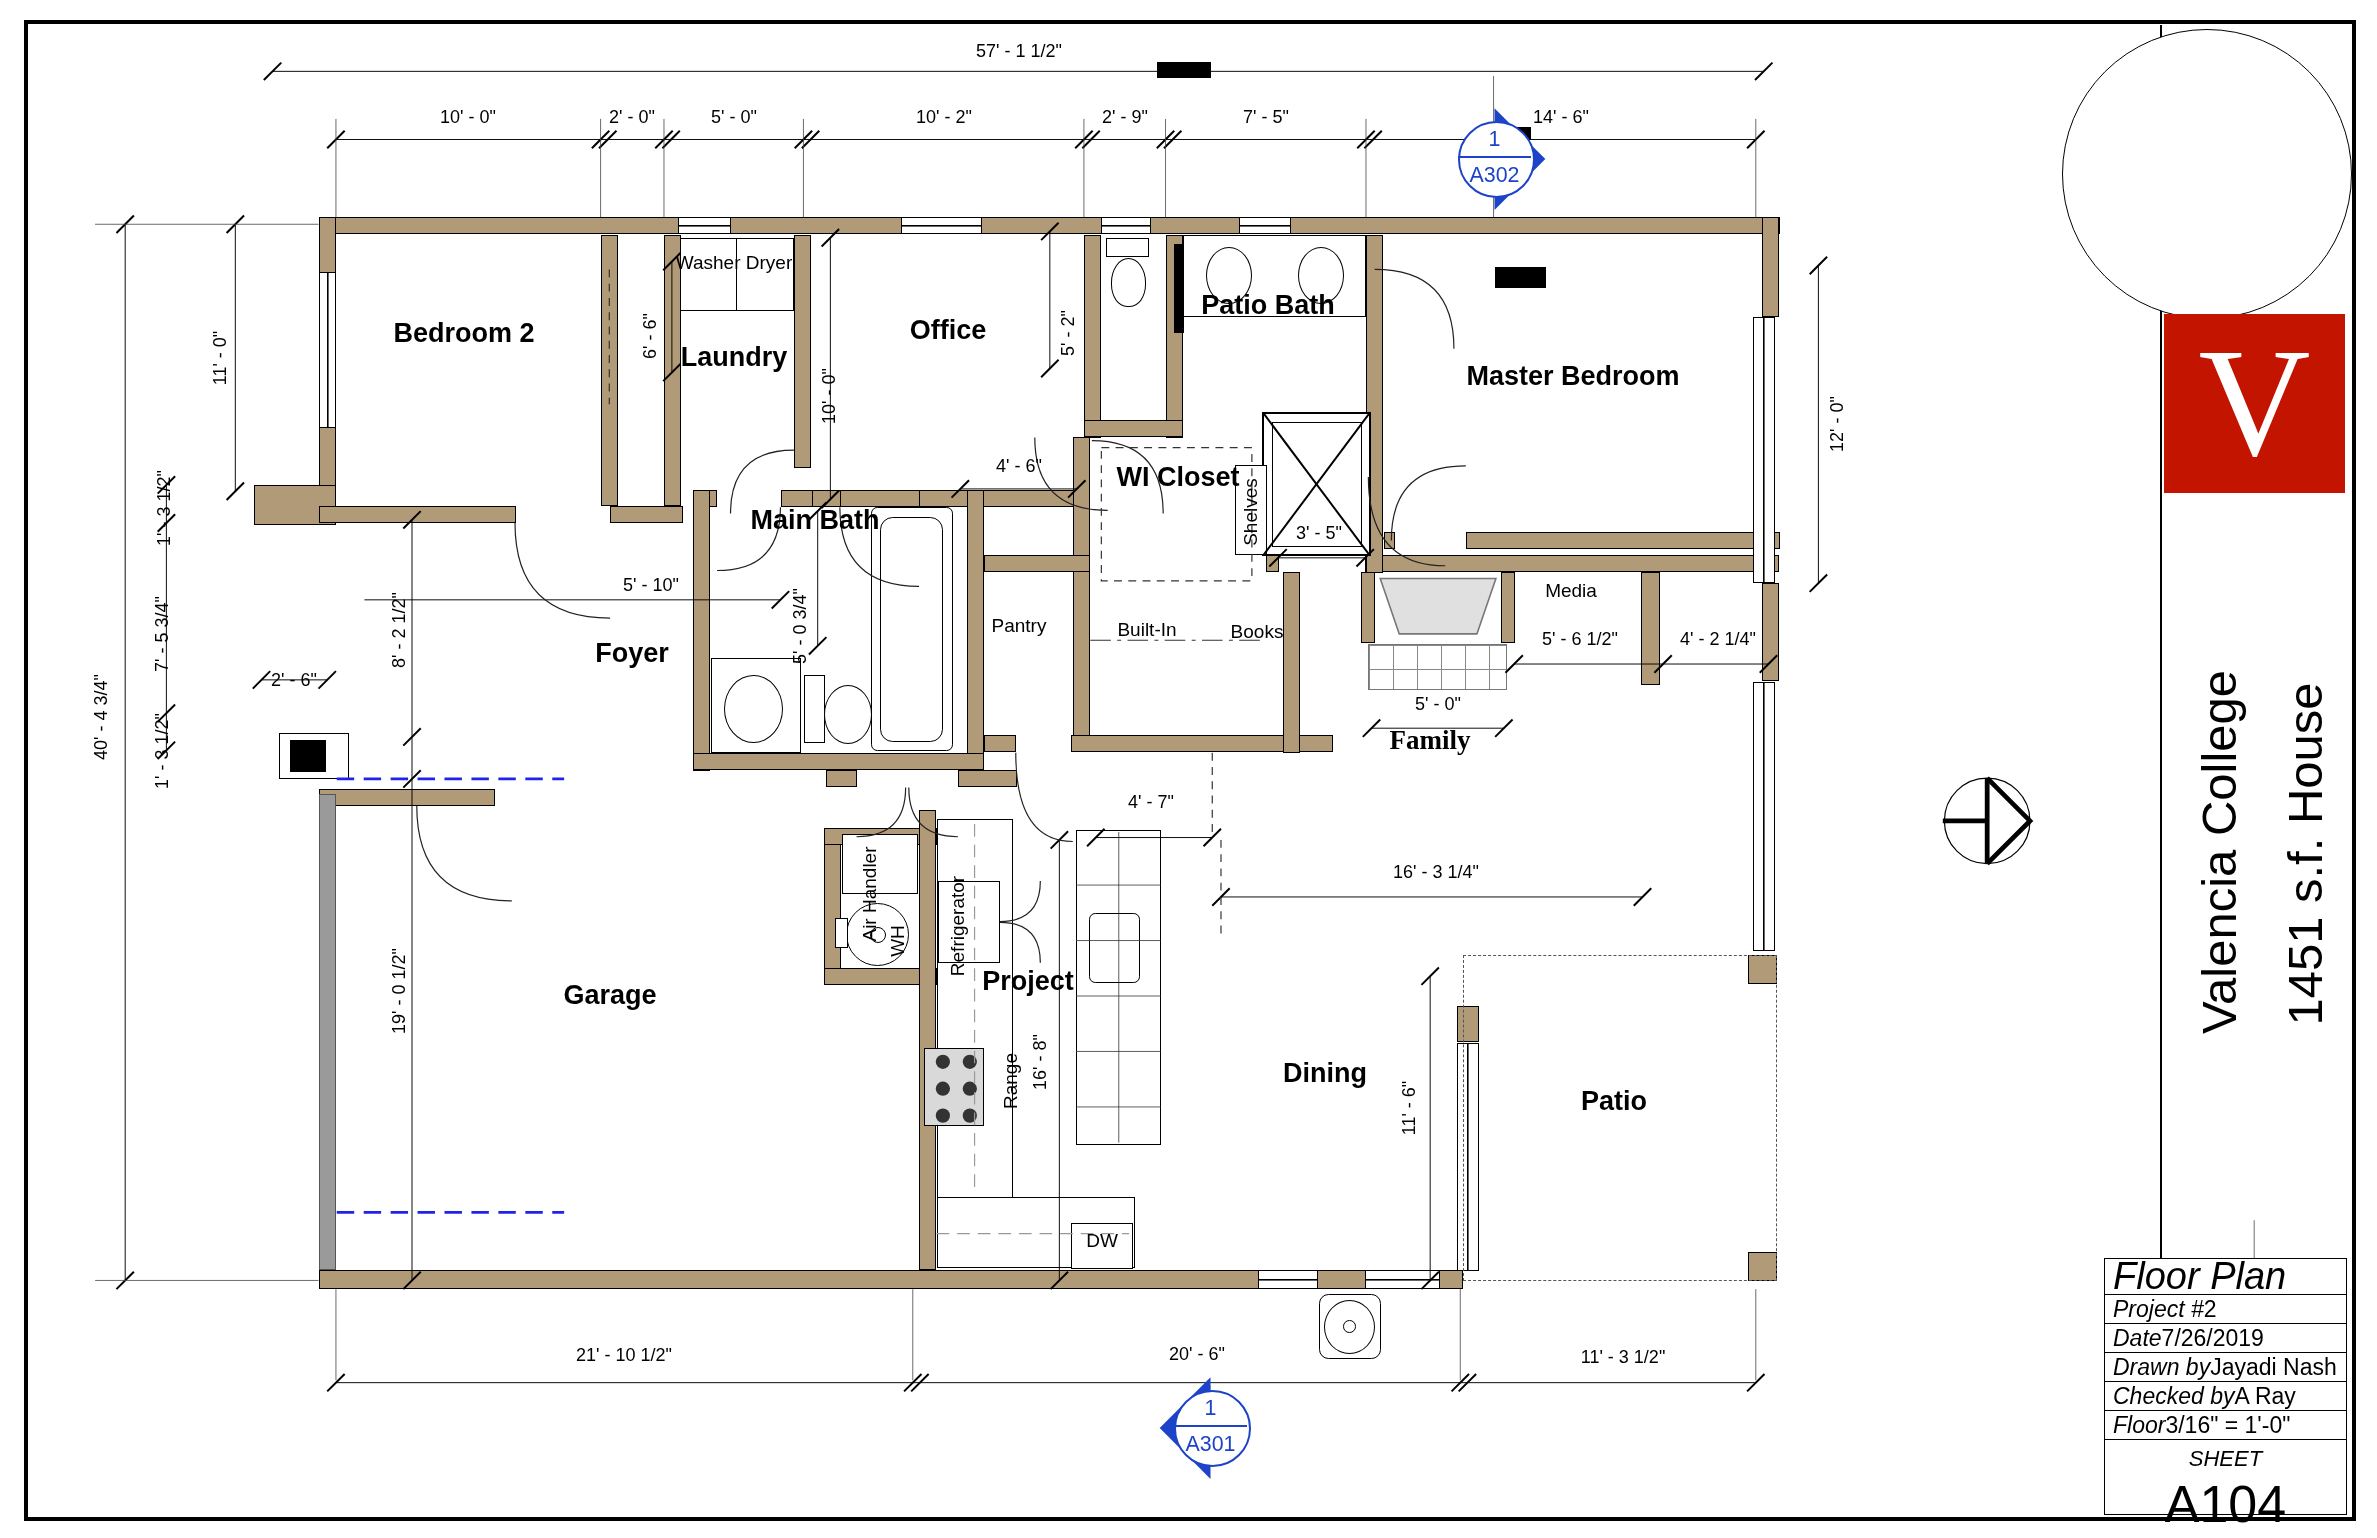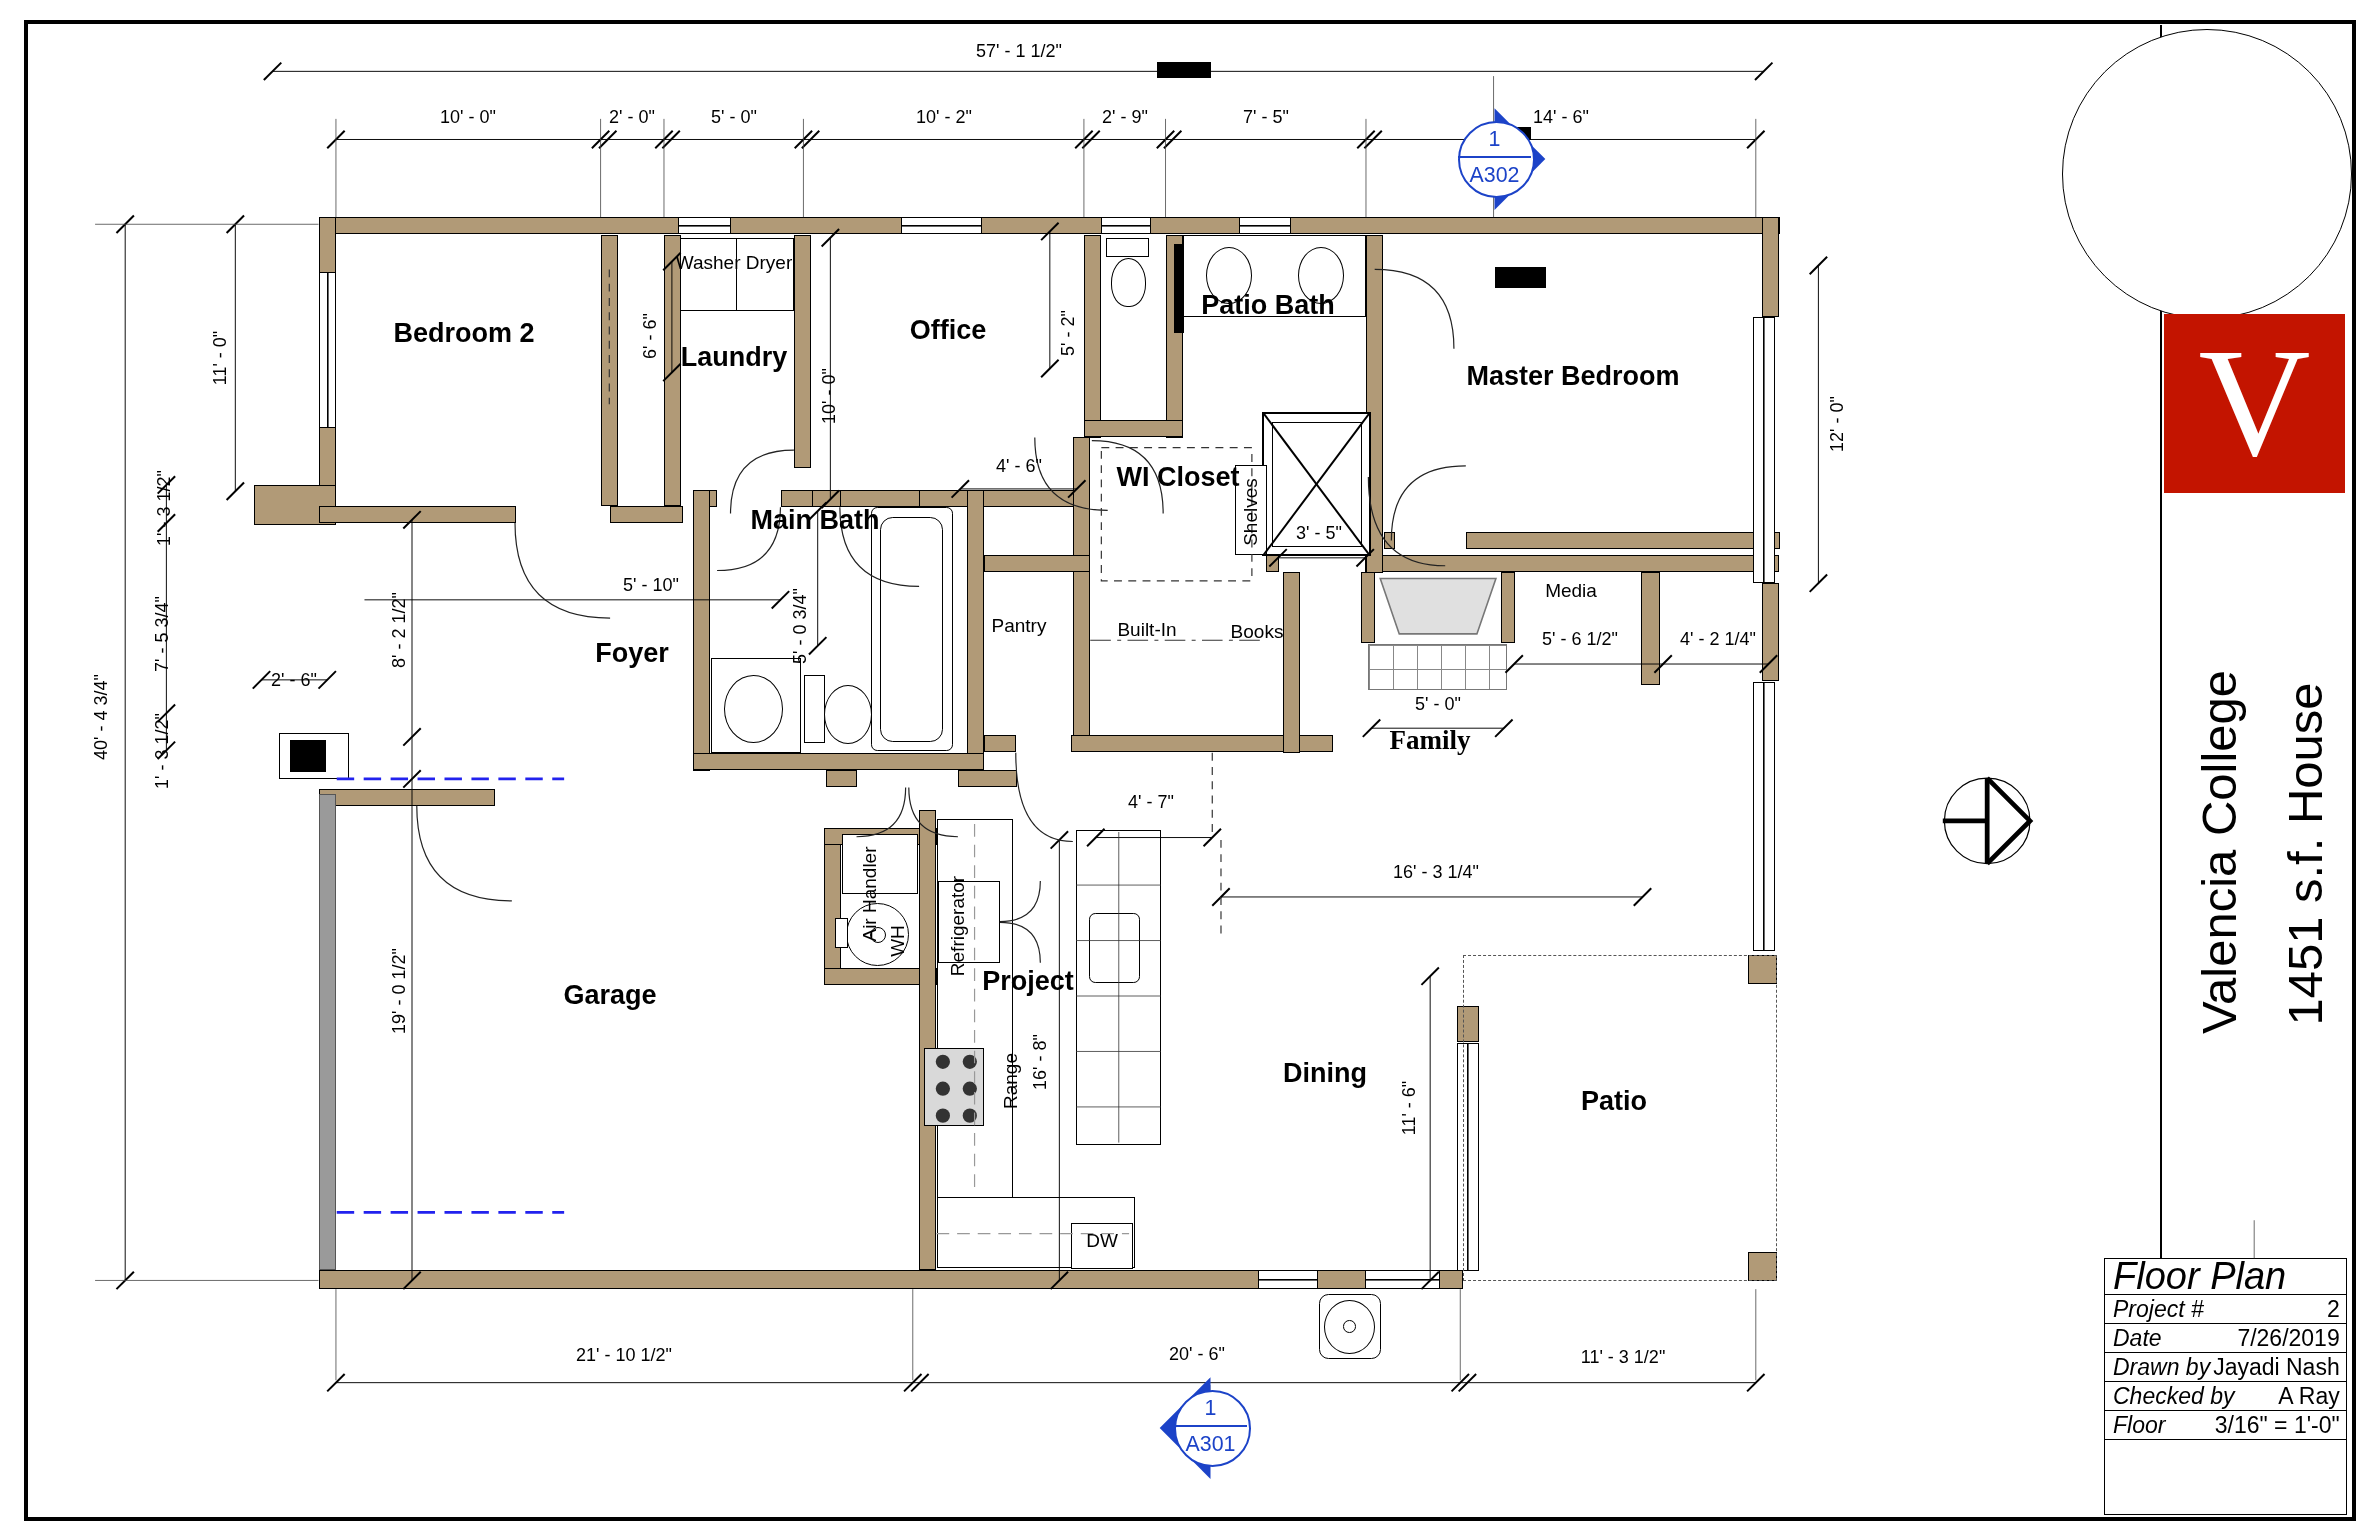--- a/index.html
+++ b/index.html
@@ -27,21 +27,21 @@
   .smarker .mline{position:absolute;left:-36px;top:-0.8px;width:73px;height:1.6px;background:#1c43c8;}
   .smarker .mnum,.smarker .msheet{position:absolute;left:-36px;width:73px;text-align:center;color:#1c43c8;font-size:21.4px;}
   .smarker .mnum{top:-30px;} .smarker .msheet{top:6.3px;}
   #sidebar-divider{position:absolute;left:2160px;top:24.6px;width:2.4px;height:1488px;background:#000;}
   #logo-circle{position:absolute;left:2062px;top:28.5px;width:288px;height:288px;border:1.6px solid #000;border-radius:50%;background:#fff;z-index:5;}
   #logo-square{position:absolute;left:2164px;top:314px;width:181px;height:179px;z-index:6;display:flex;align-items:center;justify-content:center;}
   #logo-square span{color:#fff;font-family:"Liberation Serif",serif;font-size:155px;line-height:1;}
   .vtext{position:absolute;transform:translate(-50%,-50%) rotate(-90deg);white-space:nowrap;font-size:49px;color:#000;z-index:6;}
   #titleblock{position:absolute;left:2104px;top:1258px;width:243px;height:257px;border:1.6px solid #000;background:#fff;z-index:6;box-sizing:border-box;font-size:23px;}
   #titleblock .tb-title{height:35px;border-bottom:1.6px solid #000;display:flex;align-items:center;padding-left:8px;font-size:38px;font-style:italic;}
-  .tb-row{height:28px;border-bottom:1.6px solid #000;display:flex;align-items:center;padding:0 6.3px 0 8px;justify-content:space-between;}
+  .tb-row{height:28px;border-bottom:1.6px solid #000;display:flex;align-items:center;padding:0 6.3px 0 8px;justify-content:flex-start;}
   .tb-row .tl{font-style:italic;}
   .tb-sheet{text-align:center;}
   .tb-sheet .sl{font-style:italic;font-size:22px;display:block;margin-top:6.3px;}
   .tb-sheet .sn{font-size:52px;display:block;margin-top:1.6px;}
 </style>
 </head>
 <body>
 
 <div id="page">
   <div id="sheet-border"></div>
@@ -409,15 +409,19 @@
         <span>Jayadi Nash</span>
       </div>
     <div class="tb-row">
         <span class="tl">Checked by</span>
         <span>A Ray</span>
       </div>
     <div class="tb-row">
         <span class="tl">Floor</span>
         <span>3/16" = 1'-0"</span>
       </div>
+    <div class="tb-sheet">
+      <span class="sl">SHEET</span>
+      <span class="sn">A104</span>
+    </div>
   </div>
 </div>
 
 
 </body></html>

